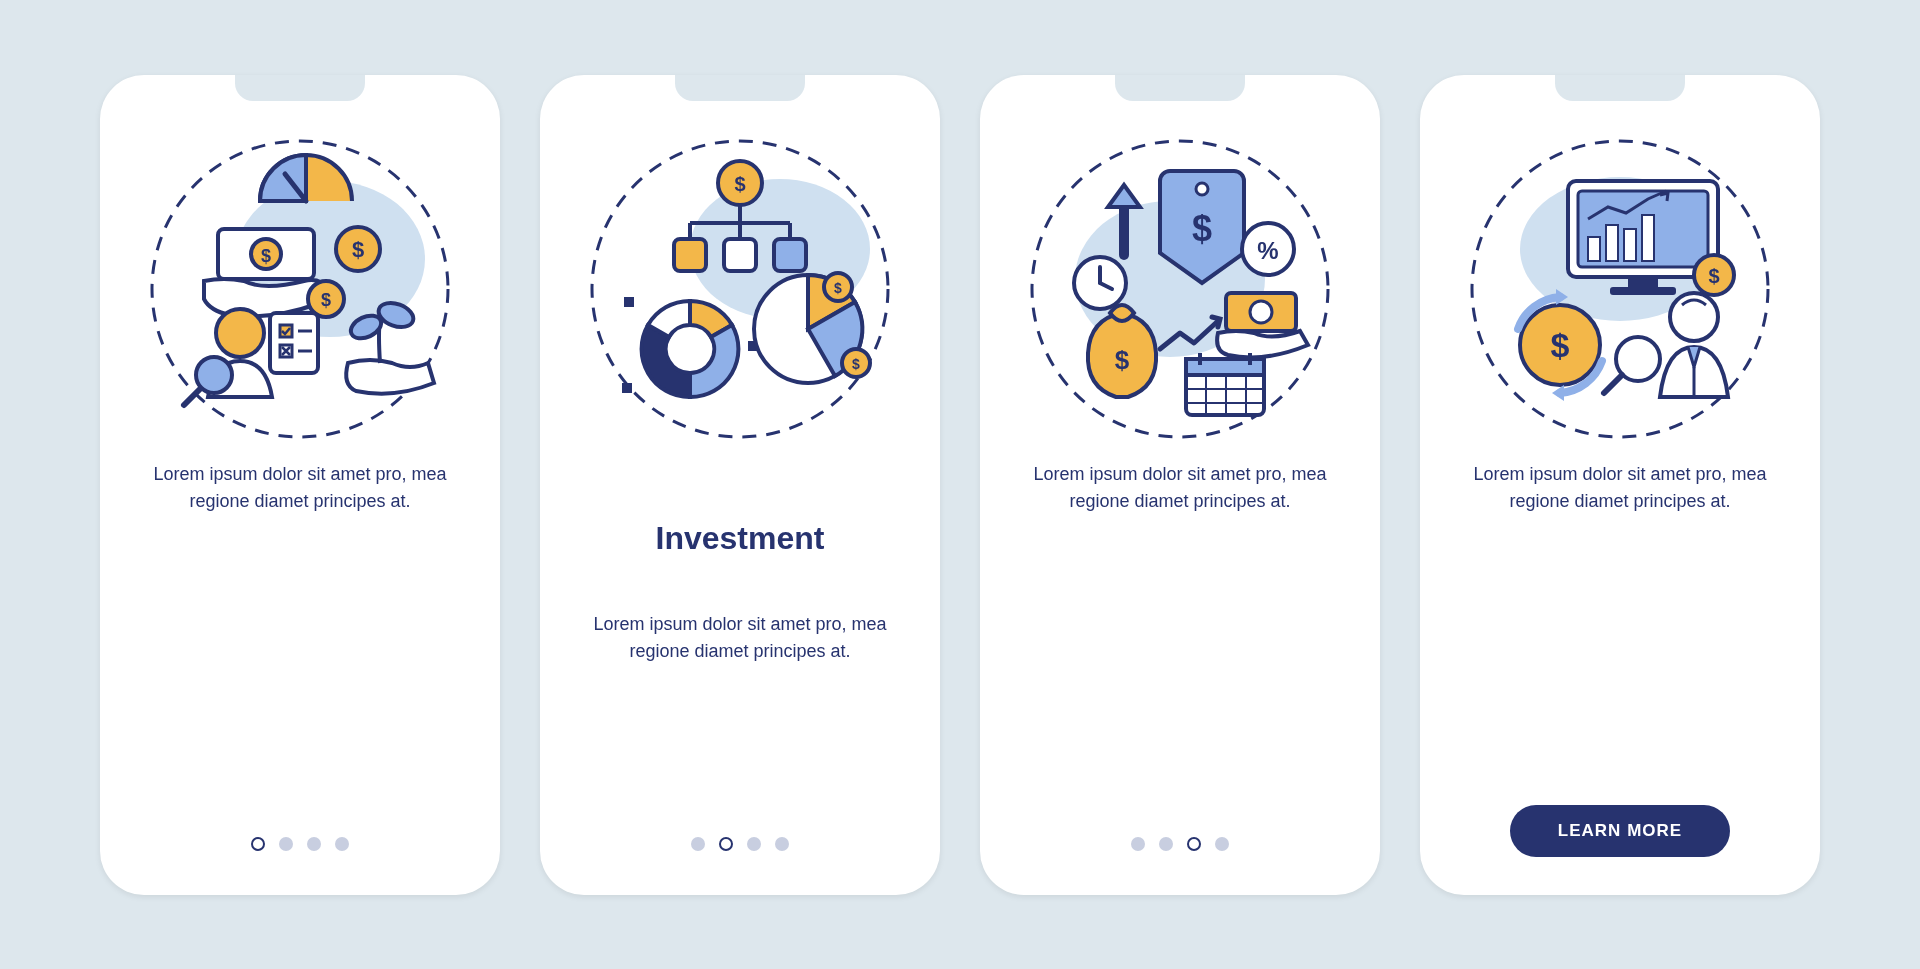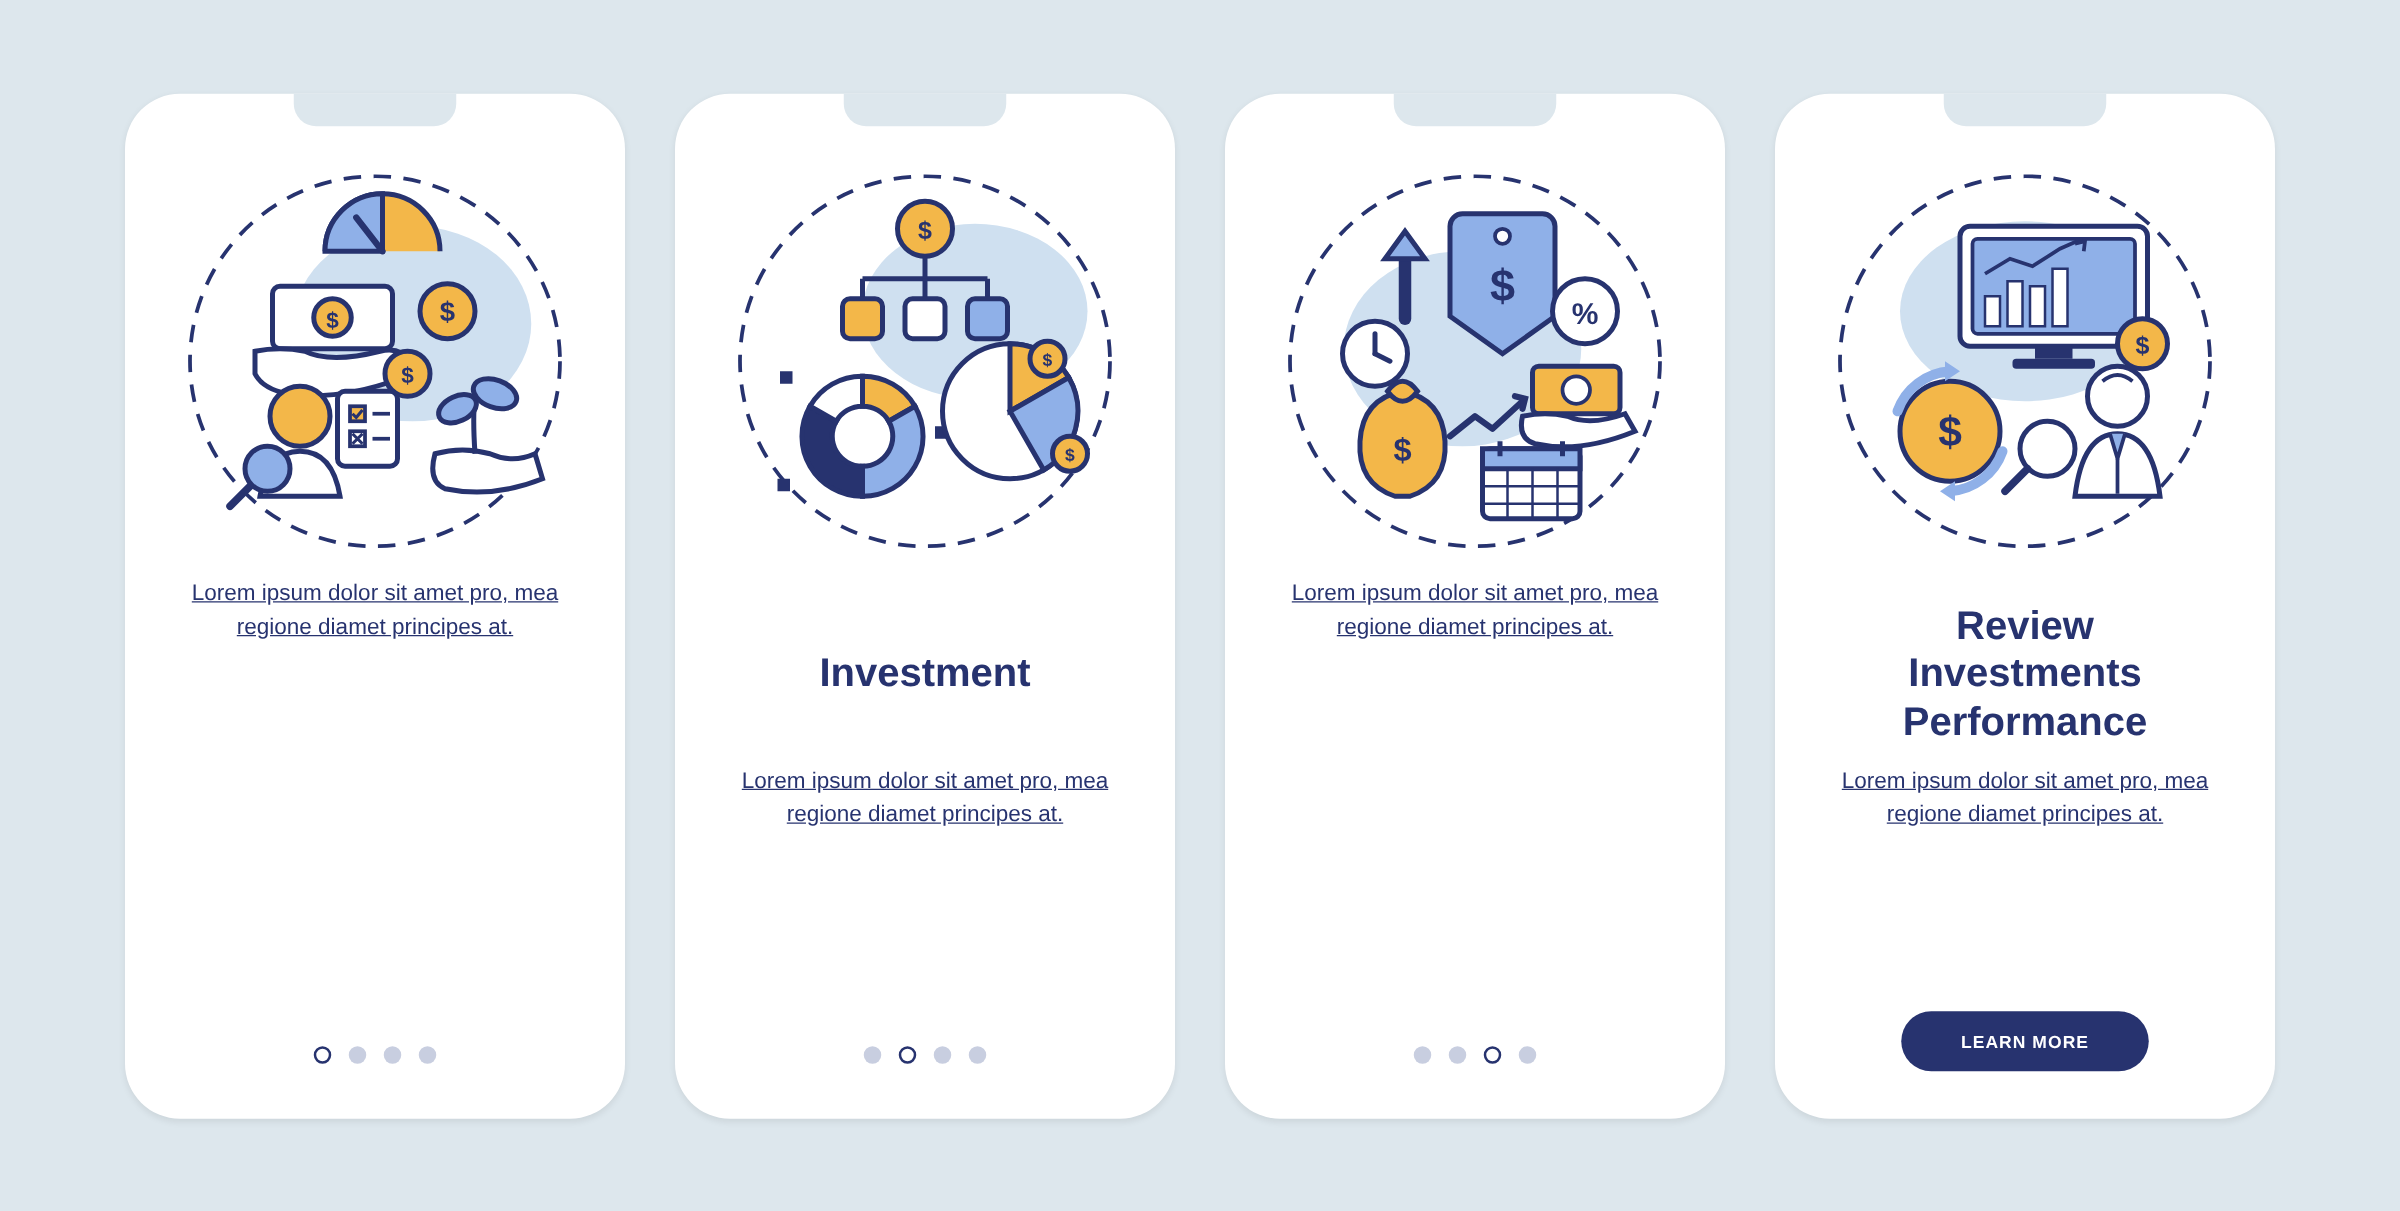--- a/index.html
+++ b/index.html
@@ -61,21 +61,20 @@
     justify-content: center;
     white-space: pre-line;
   }
   .desc {
     color: #27336f;
     font-size: 18px;
     text-align: center;
     line-height: 1.55;
     margin-top: 12px;
     max-width: 300px;
-    text-decoration: underline;
   }
   .spacer { flex: 1; }
   .dots {
     display: flex;
     gap: 14px;
     margin-bottom: 8px;
   }
   .dot {
     width: 14px;
     height: 14px;
@@ -87,21 +86,21 @@
   .dot.inactive {
     border: none;
     background: #c8cee0;
   }
   .cta {
     background: #27336f;
     color: #ffffff;
     border: none;
     border-radius: 999px;
     padding: 16px 48px;
-    font-size: 14px;
+    font-size: 17px;
     font-weight: 800;
     letter-spacing: 0.06em;
     cursor: pointer;
     margin-bottom: 2px;
   }
 </style>
 </head>
 <body>
 
 <div class="screens">
@@ -290,21 +289,18 @@
         <path d="M228 218 l6 20 l6 -20" fill="#8fb0e8" stroke="#27336f" stroke-width="3"></path>
         <line x1="234" y1="238" x2="234" y2="266" stroke="#27336f" stroke-width="3"></line>
 
         <circle cx="178" cy="230" r="22" fill="#ffffff" stroke="#27336f" stroke-width="4"></circle>
         <line x1="162" y1="246" x2="144" y2="264" stroke="#27336f" stroke-width="6" stroke-linecap="round"></line>
 
         <circle cx="254" cy="146" r="20" fill="#f3b749" stroke="#27336f" stroke-width="4"></circle>
         <text x="254" y="154" font-size="20" font-weight="bold" fill="#27336f" text-anchor="middle">$</text>
       </svg>
     </div>
-    <div class="title">Review
-Investments
-Performance</div>
     <div class="desc">Lorem ipsum dolor sit amet pro, mea regione diamet principes at.</div>
     <div class="spacer"></div>
     <button class="cta">LEARN MORE</button>
   </div>
 
 </div>
 
 </body></html>

